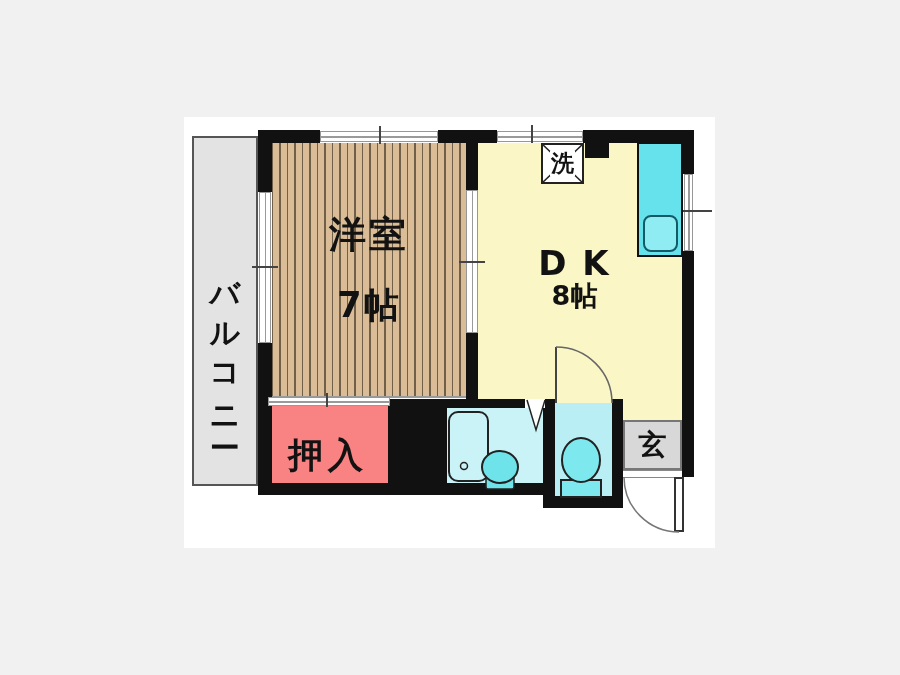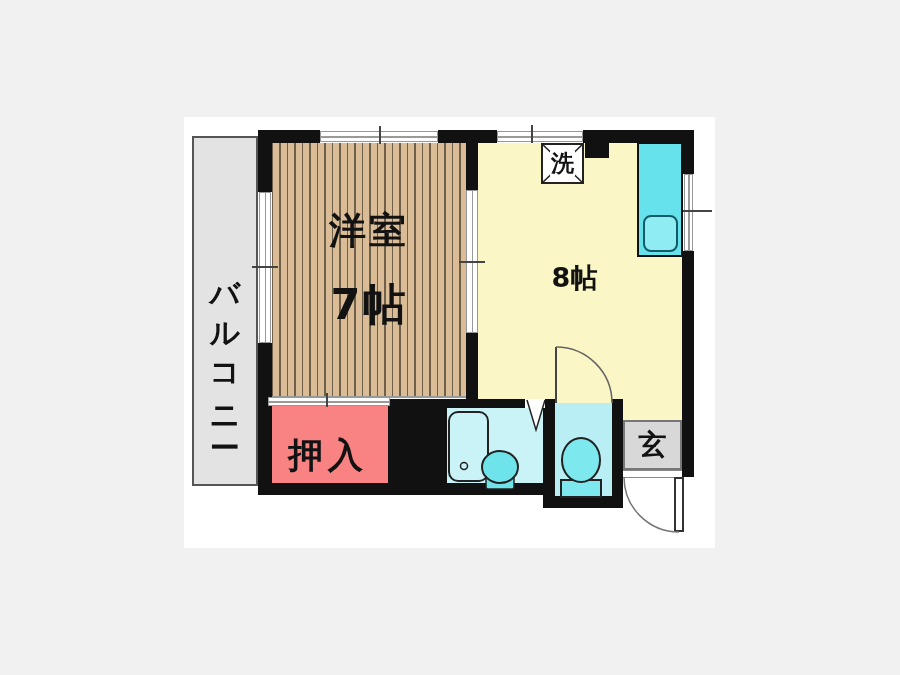--- a/index.html
+++ b/index.html
@@ -114,24 +114,25 @@
     <rect x="561" y="480" width="40" height="17" fill="#7ee8ef" stroke="#222" stroke-width="2"></rect>
     <ellipse cx="581" cy="460" rx="19" ry="22" fill="#7ee8ef" stroke="#222" stroke-width="2"></ellipse>
   </svg>
 
   <div class="label" style="left:204px;top:205px;width:42px;height:290px;writing-mode:vertical-rl;font-size:30px;letter-spacing:9px;">
     <span>バルコニー</span>
   </div>
 
   <div class="label col" style="left:272px;top:212px;width:194px;height:115px;">
     <span style="font-size:37px;letter-spacing:3px;">洋室</span>
-    <span style="font-size:43px;letter-spacing:2px;margin-top:32px;">7帖</span>
+    <span style="font-size:35px;letter-spacing:2px;margin-top:32px;">7帖</span>
   </div>
 
   <div class="label col" style="left:487px;top:228px;width:175px;height:100px;">
+    <span style="font-size:34px;letter-spacing:2px;">D K</span>
     <span style="font-size:27px;">8帖</span>
   </div>
 
   <div class="label" style="left:268px;top:406px;width:120px;height:98px;">
     <span style="font-size:35px;letter-spacing:5px;">押入</span>
   </div>
 
   <div class="label" style="left:623px;top:420px;width:59px;height:50px;">
     <span style="font-size:28px;">玄</span>
   </div>

